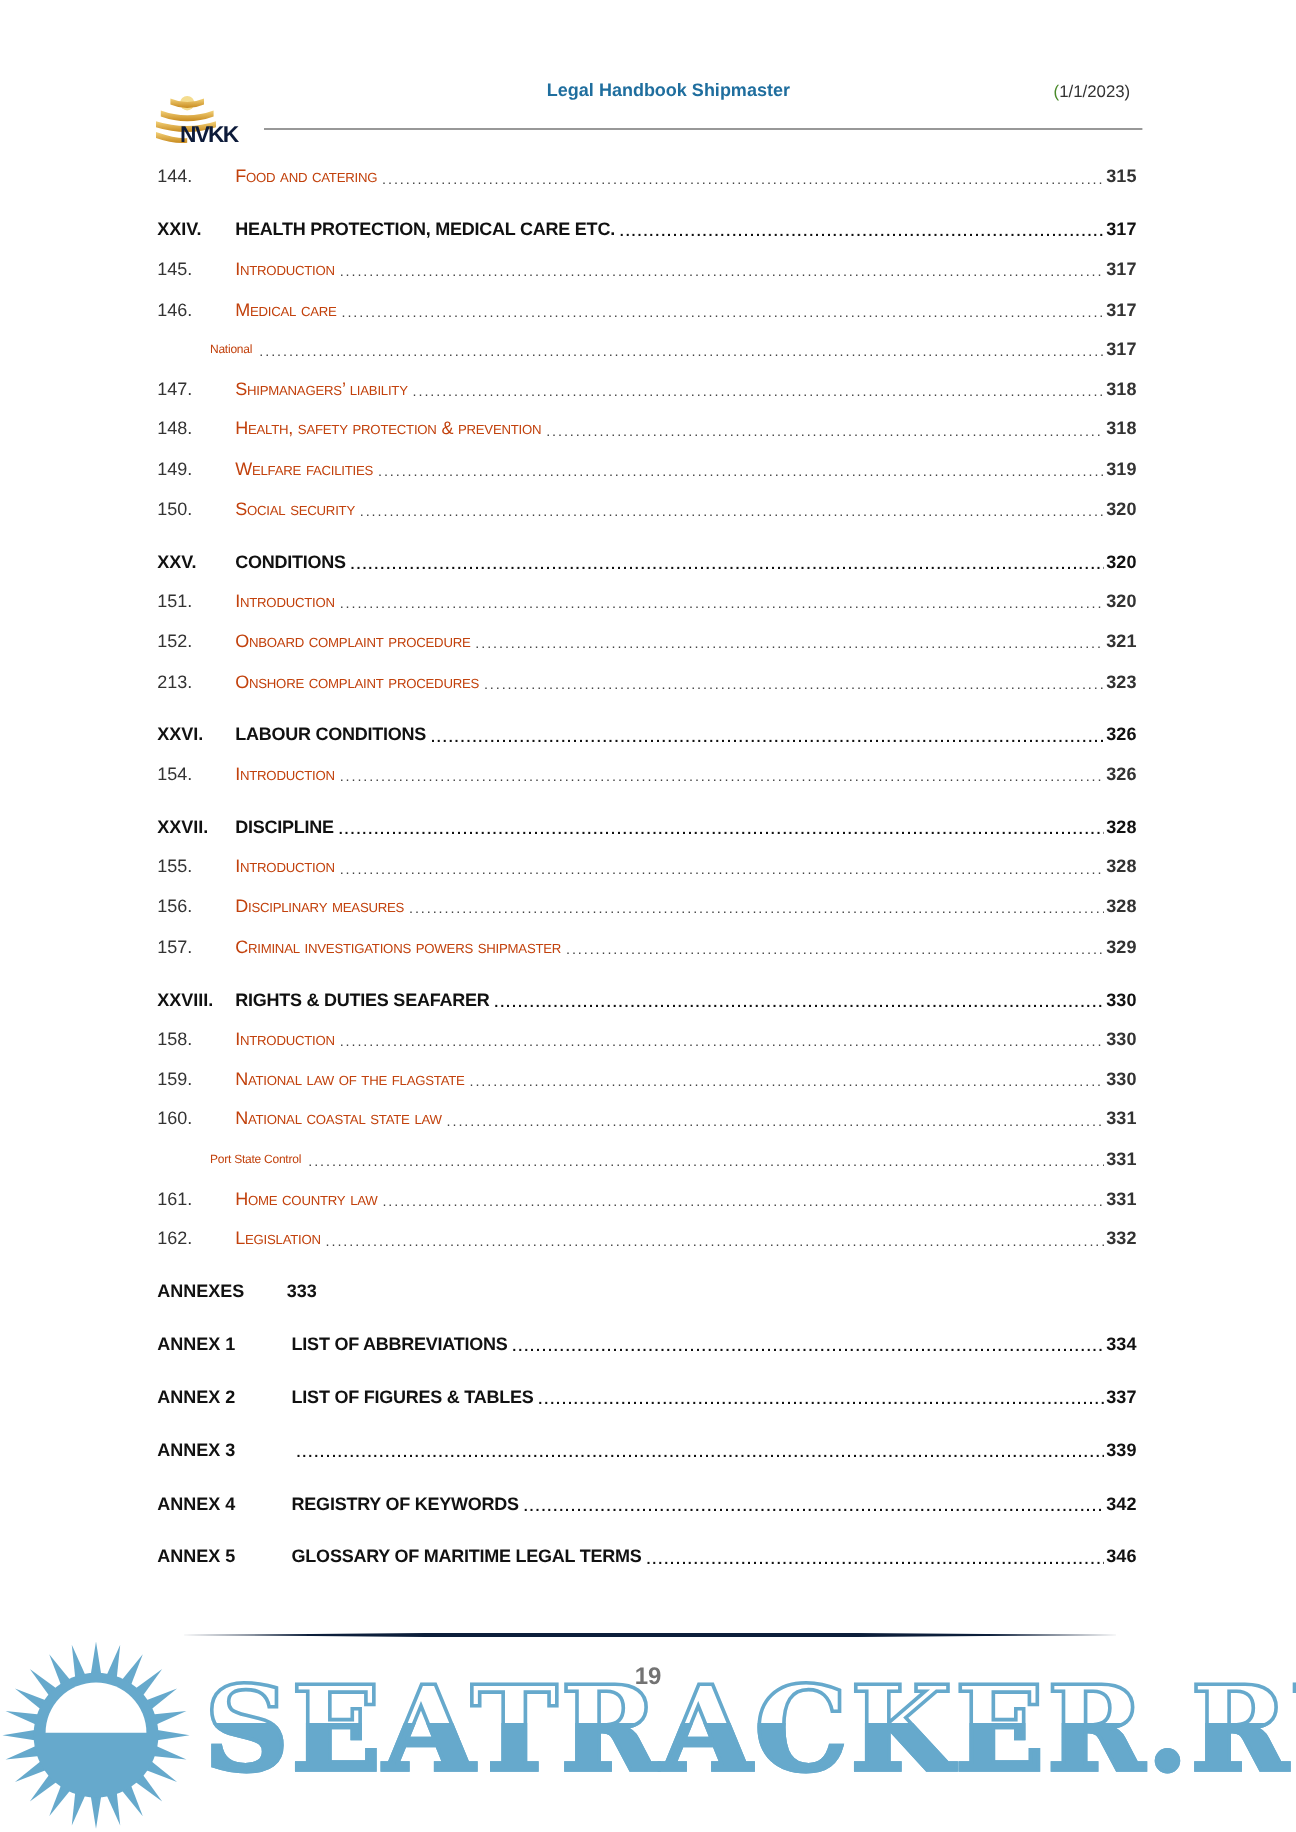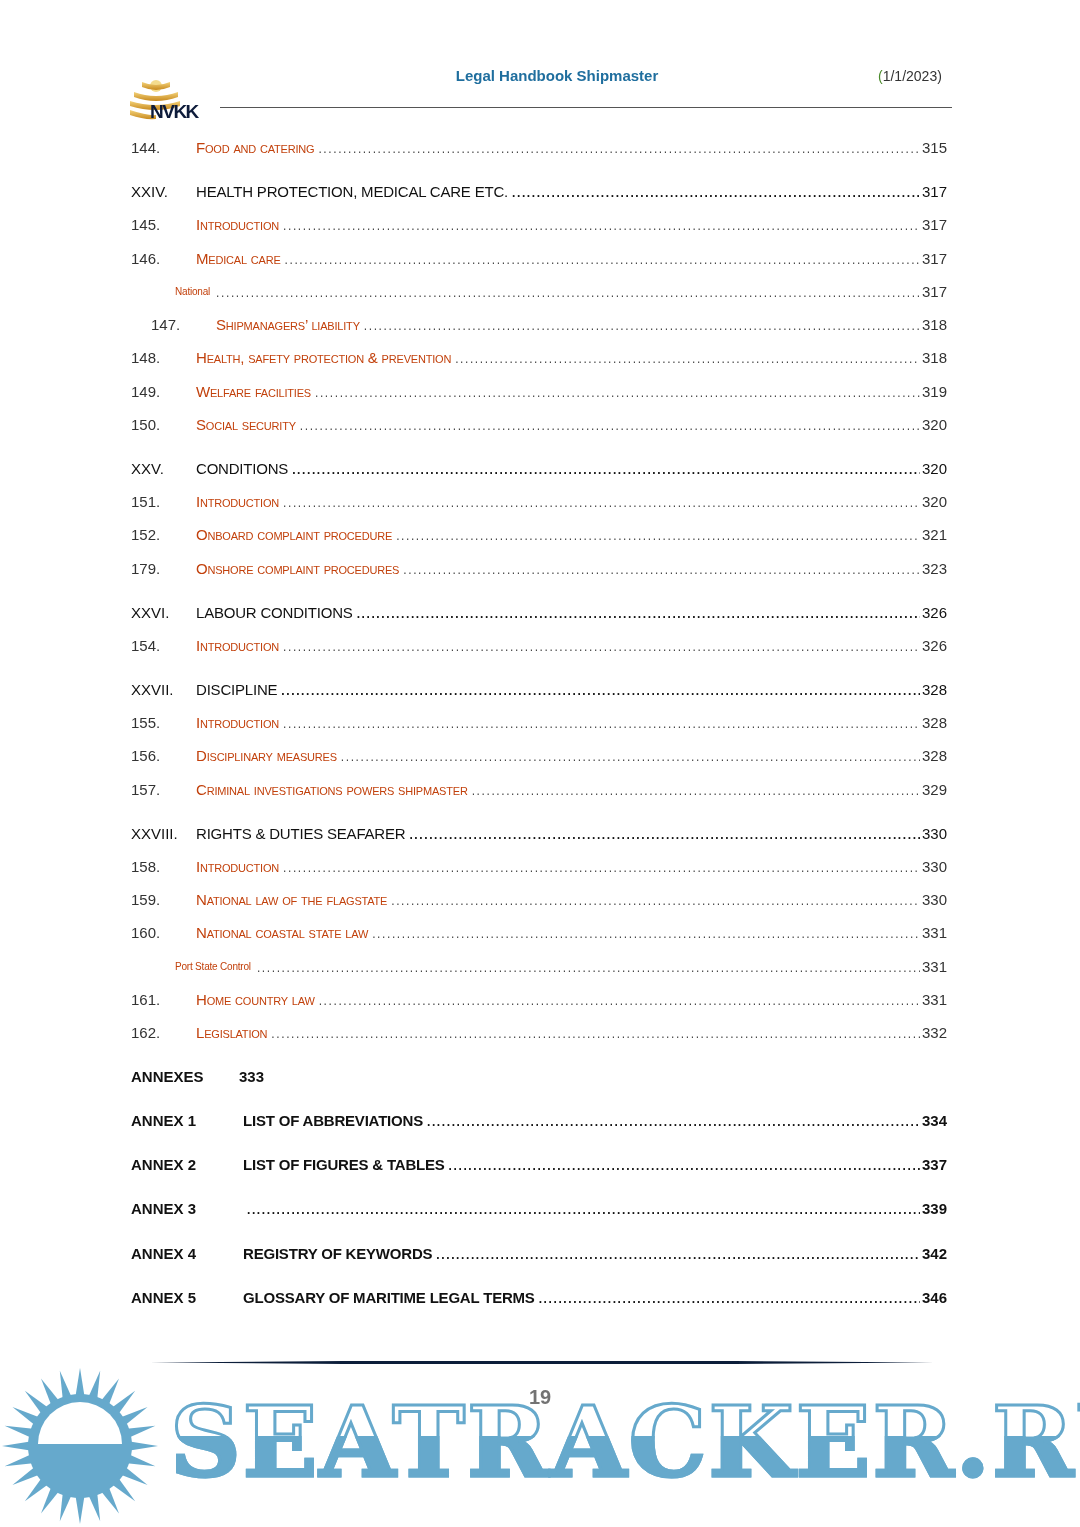--- a/index.html
+++ b/index.html
@@ -11,23 +11,23 @@
     .header-rule { position: absolute; left: 220px; width: 732px; top: 107px; height: 1px; background: #555; }
 
     .logo { position: absolute; left: 128px; top: 78px; width: 82px; height: 44px; }
 
     .toc { position: absolute; left: 131px; top: 128px; width: 816px; }
     .row { position: absolute; left: 0; right: 0; height: 22px; display: flex; align-items: flex-end; font-size: 15px; line-height: 20px; }
     .row .num { width: 65px; flex: none; color: #333; }
     .row .label { flex: none; white-space: nowrap; color: #c2410c; font-variant: small-caps; letter-spacing: -0.2px; }
     .row .dots { flex: 1 1 auto; overflow: hidden; white-space: nowrap; color: #444; margin: 0 2px 0 4px; letter-spacing: 1.6px; font-size: 12px; line-height: 18px; }
     .row .dots::after { content: "........................................................................................................................................................................................................"; }
-    .row .page { flex: none; color: #333; }
-
-    .row.chapter .num, .row.chapter .label, .row.chapter .page { font-weight: normal; color: #111; font-variant: normal; }
+    .row .page { flex: none; color: #333; font-weight: bold; }
+
+    .row.chapter .num, .row.chapter .label, .row.chapter .page { font-weight: bold; color: #111; font-variant: normal; }
     .row.chapter .dots { color: #111; font-weight: bold; }
     .row.sub { padding-left: 44px; }
     .row.sub .label { font-variant: normal; font-size: 10px; }
     .row.sub .dots { margin-left: 6px; }
 
     .row.annexes .num { width: 108px; font-weight: bold; color: #111; }
     .row.annexes .page { font-weight: bold; color: #111; }
     .row.annex .num { width: 112px; font-weight: bold; color: #111; }
     .row.annex .label, .row.annex .page { font-weight: bold; color: #111; font-variant: normal; }
     .row.annex .dots { color: #111; font-weight: bold; }
@@ -89,21 +89,21 @@
       <span class="num">146.</span>
       <span class="label">Medical care</span>
       <span class="dots"></span>
       <span class="page">317</span>
     </div>
     <div class="row sub" style="top: 152px;">
       <span class="label">National</span>
       <span class="dots"></span>
       <span class="page">317</span>
     </div>
-    <div class="row item" style="top: 185px; margin-left: 20px;">
+    <div class="row item" style="top: 185px;">
       <span class="num">147.</span>
       <span class="label">Shipmanagers’ liability</span>
       <span class="dots"></span>
       <span class="page">318</span>
     </div>
     <div class="row item" style="top: 218px;">
       <span class="num">148.</span>
       <span class="label">Health, safety protection &amp; prevention</span>
       <span class="dots"></span>
       <span class="page">318</span>
@@ -132,21 +132,21 @@
       <span class="dots"></span>
       <span class="page">320</span>
     </div>
     <div class="row item" style="top: 395px;">
       <span class="num">152.</span>
       <span class="label">Onboard complaint procedure</span>
       <span class="dots"></span>
       <span class="page">321</span>
     </div>
     <div class="row item" style="top: 429px;">
-      <span class="num">179.</span>
+      <span class="num">213.</span>
       <span class="label">Onshore complaint procedures</span>
       <span class="dots"></span>
       <span class="page">323</span>
     </div>
     <div class="row chapter" style="top: 473px;">
       <span class="num">XXVI.</span>
       <span class="label">LABOUR CONDITIONS</span>
       <span class="dots"></span>
       <span class="page">326</span>
     </div>

